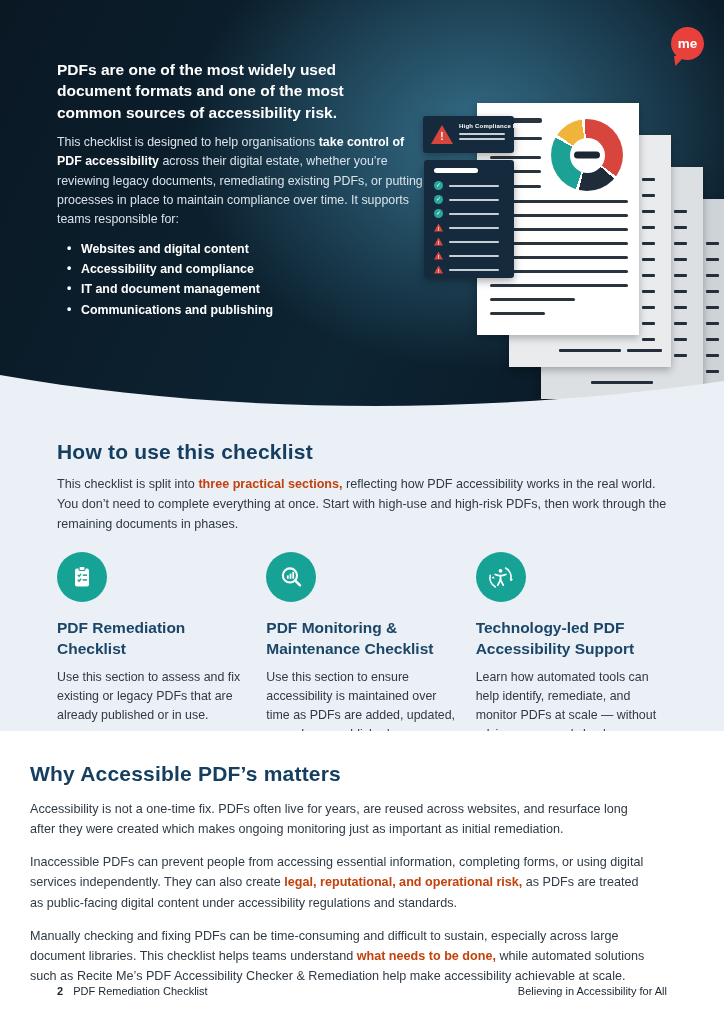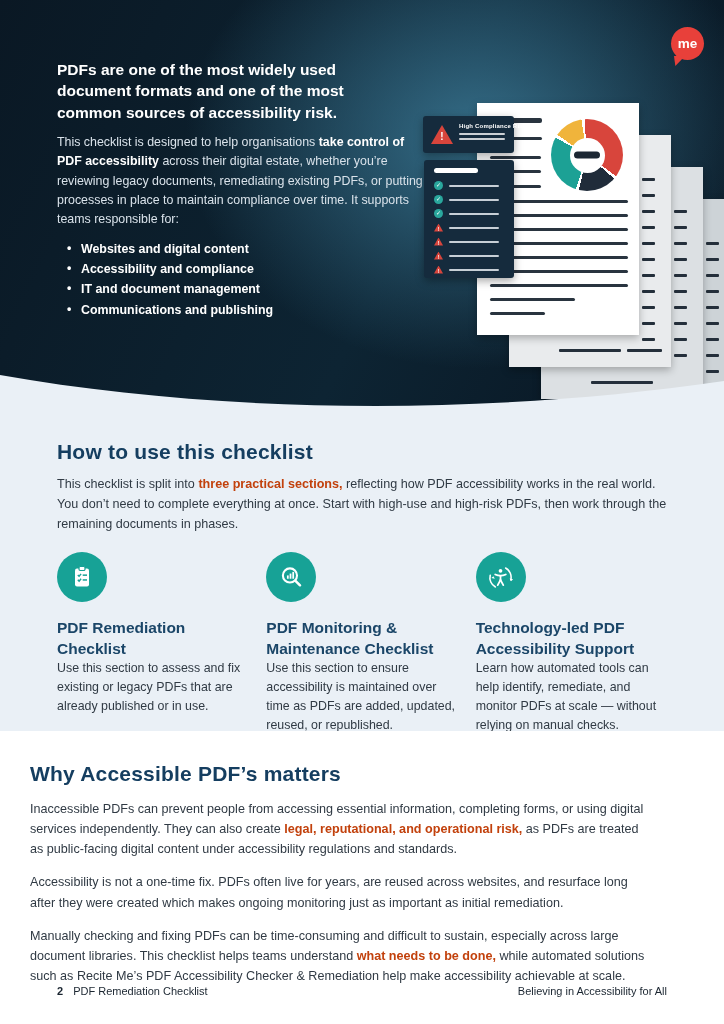--- a/index.html
+++ b/index.html
@@ -87,21 +87,21 @@
   }
   .sec-heading { font-size:21px; font-weight:700; color:var(--heading_navy,#153E60); letter-spacing:.2px; }
   .sec-intro { margin-top:10px; width:622px; font-size:12.6px; line-height:1.6; color:#303A44; }
   .sec-intro b, .why-p b { color:#c2410c; }
 
   .cards { display:flex; gap:18px; margin-top:18px; }
   .card { flex:1; }
   .card-icon { width:50px; height:50px; border-radius:50%; background:var(--teal,#17A296);
                display:flex; align-items:center; justify-content:center; }
   .card-title { margin-top:16px; max-width:172px; font-size:15.5px; line-height:1.3; font-weight:700; color:#1B4668; }
-  .card-body { font-size:12.4px; line-height:1.55; color:#303A44; }
+  .card-body { margin-top:9px; font-size:12.4px; line-height:1.55; color:#303A44; }
 
   
   .section-why { position:absolute; left:0; top:731px; width:724px; height:293px; background:#fff; padding:31px 30px 0; }
   .why-p { margin-top:13px; width:620px; font-size:12.6px; line-height:1.6; color:#303A44; }
 
   .footer { position:absolute; left:57px; right:57px; bottom:27px; display:flex; justify-content:space-between;
             font-size:11px; color:#1A2530; }
   .footer .pg { font-weight:700; margin-right:10px; }
 </style>
 </head>
@@ -298,22 +298,22 @@
         </div>
         <h3 class="card-title">Technology-led PDF Accessibility Support</h3>
         <p class="card-body">Learn how automated tools can help identify, remediate, and monitor PDFs at scale — without relying on manual checks.</p>
       </div>
 
     </div>
   </div>
 
   <div class="section-why">
     <h2 class="sec-heading">Why Accessible PDF’s matters</h2>
+    <p class="why-p">Accessibility is not a one-time fix. PDFs often live for years, are reused across websites, and resurface long after they were created which makes ongoing monitoring just as important as initial remediation.</p>
     <p class="why-p"><span>Inaccessible PDFs can prevent people from accessing essential information, completing forms, or using digital services independently. They can also create </span><b>legal, reputational, and operational risk,</b><span> as PDFs are treated as public-facing digital content under accessibility regulations and standards.</span></p>
-    <p class="why-p">Accessibility is not a one-time fix. PDFs often live for years, are reused across websites, and resurface long after they were created which makes ongoing monitoring just as important as initial remediation.</p>
     <p class="why-p"><span>Manually checking and fixing PDFs can be time-consuming and difficult to sustain, especially across large document libraries. This checklist helps teams understand </span><b>what needs to be done,</b><span> while automated solutions such as Recite Me’s PDF Accessibility Checker &amp; Remediation help make accessibility achievable at scale.</span></p>
   </div>
 
   <div class="footer">
     <div>
       <span class="pg">2</span><span>PDF Remediation Checklist</span>
     </div>
     <div>Believing in Accessibility for All</div>
   </div>
 

